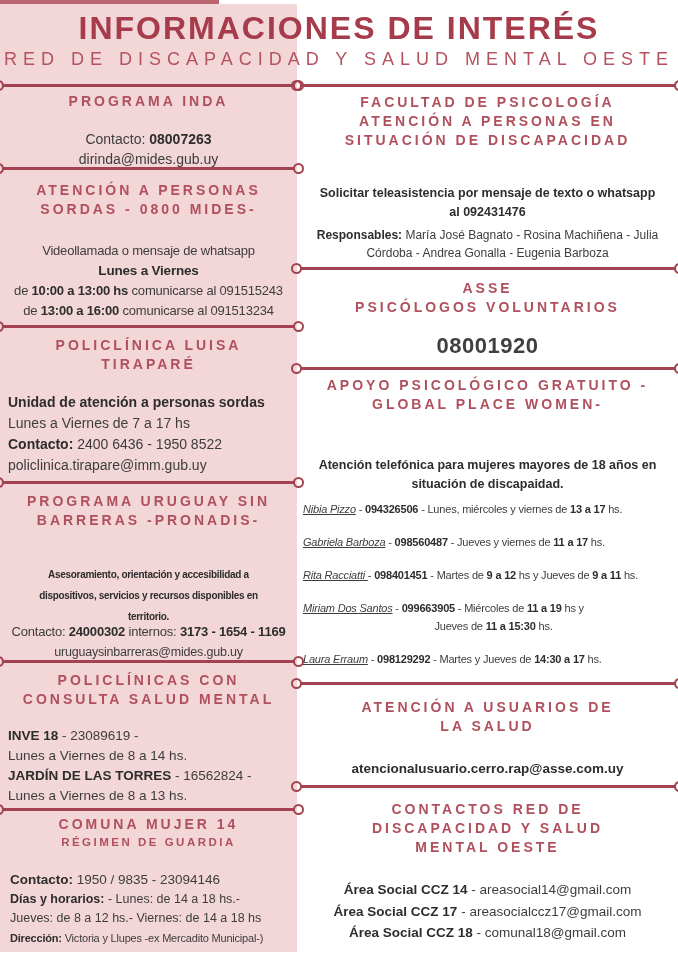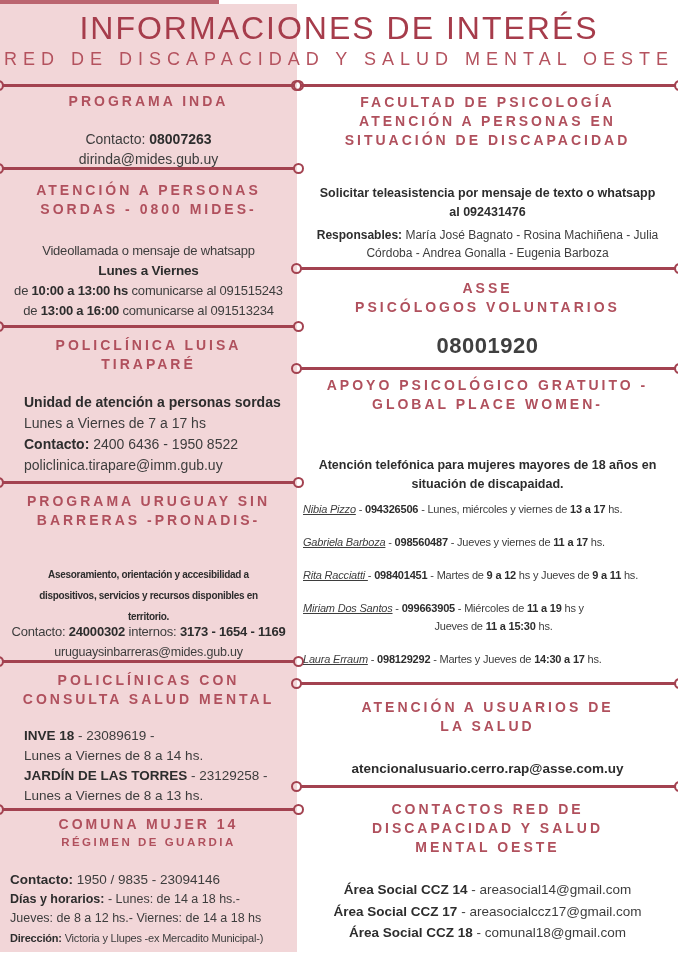--- a/index.html
+++ b/index.html
@@ -5,35 +5,35 @@
   html,body{margin:0;padding:0;background:#fff}
   #poster{
     position:relative;width:678px;height:960px;background:#fff;overflow:hidden;
     font-family:"Liberation Sans",sans-serif;color:var(--body-text,#3d3d3d);
     --title-red:#a63c4b;--heading-rose:#b0505d;--divider-red:#a34250;
     --panel-pink:#f2d6d8;--body-text:#3d3d3d;--bold-text:#2d2d2d;
   }
   .topbar{position:absolute;left:0;top:0;width:219px;height:4px;background:#bb6570}
   .pink{position:absolute;left:0;top:4px;width:297px;height:948px;background:var(--panel-pink)}
   .header{position:absolute;left:0;top:10px;width:678px;text-align:center;z-index:2}
-  .header h1{margin:0;font-size:32px;font-weight:400;letter-spacing:2px;color:var(--title-red);line-height:36px}
+  .header h1{margin:0;font-size:32px;font-weight:700;letter-spacing:2px;color:var(--title-red);line-height:36px}
   .header h2{margin:2px 0 0;font-size:18px;font-weight:400;letter-spacing:6px;color:#b4525e;line-height:22px;white-space:nowrap}
 
   .divider{position:absolute;display:flex;align-items:center;height:13px;z-index:1}
   .ring{width:7px;height:7px;border:2.6px solid var(--divider-red);border-radius:50%;flex:none;background:transparent}
   .dline{flex:1;height:2.6px;background:var(--divider-red);margin:0 -1px}
 
   .sec{position:absolute;text-align:center;z-index:2}
   .sec.lft{left:0;width:297px}
   .sec.rgt{left:297px;width:381px}
   .sec h3{margin:0;font-size:14px;font-weight:700;letter-spacing:3px;color:var(--heading-rose);line-height:19px;white-space:nowrap}
   .sec h3.sm{font-size:11.5px;letter-spacing:2.5px;line-height:17px}
   .ln{white-space:nowrap;line-height:20px}
   .b{font-weight:700;color:var(--bold-text)}
-  .la{text-align:left;padding-left:24px}
+  .la{text-align:left;padding-left:8px}
   .f14 .ln{font-size:14px}
   .f135 .ln{font-size:13.5px}
   .f13 .ln{font-size:13px;letter-spacing:-0.2px}
   .f125 .ln{font-size:12.5px}
   .f12 .ln{font-size:12px}
   .desc .ln{font-size:10px;letter-spacing:-0.3px;line-height:21px;font-weight:700;color:var(--bold-text)}
   .lh21 .ln{line-height:21px}
   .lh195 .ln{line-height:19.5px}
   .lh19 .ln{line-height:19px}
   .lh18 .ln{line-height:18px}
@@ -158,21 +158,21 @@
     <div class="ln sml">uruguaysinbarreras@mides.gub.uy</div>
   </div>
 
   <div class="sec lft" style="top:671px">
     <h3>POLICLÍNICAS CON</h3>
     <h3>CONSULTA SALUD MENTAL</h3>
   </div>
   <div class="sec lft la f135" style="top:726px">
     <div class="ln"><span class="b">INVE 18</span><span> - 23089619 -</span></div>
     <div class="ln">Lunes a Viernes de 8 a 14 hs.</div>
-    <div class="ln"><span class="b">JARDÍN DE LAS TORRES</span><span> -  23129258 -</span></div>
+    <div class="ln"><span class="b">JARDÍN DE LAS TORRES</span><span> -  16562824 -</span></div>
     <div class="ln">Lunes a Viernes de 8 a 13 hs.</div>
   </div>
 
   <div class="sec lft" style="top:815px">
     <h3>COMUNA MUJER 14</h3>
     <h3 class="sm">RÉGIMEN DE GUARDIA</h3>
   </div>
   <div class="sec lft la f125 lh195" style="top:870px;padding-left:10px">
     <div class="ln" style="font-size:13.5px"><span class="b">Contacto: </span><span>1950 / 9835 - 23094146</span></div>
     <div class="ln"><span class="b">Días y horarios: </span><span>- Lunes: de 14 a 18 hs.-</span></div>

